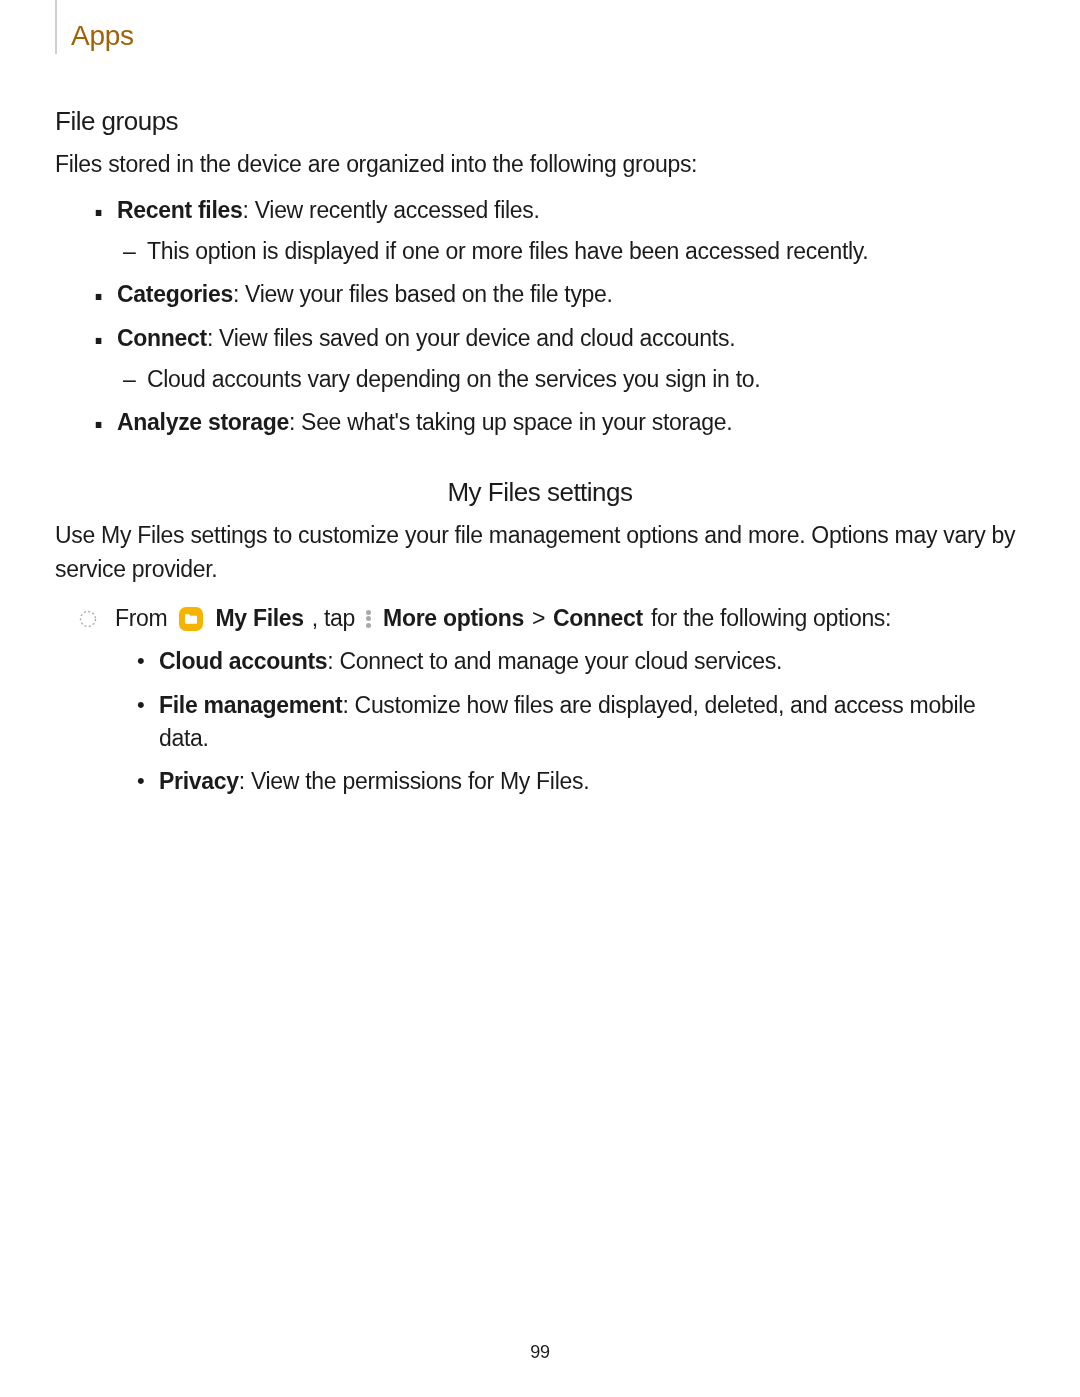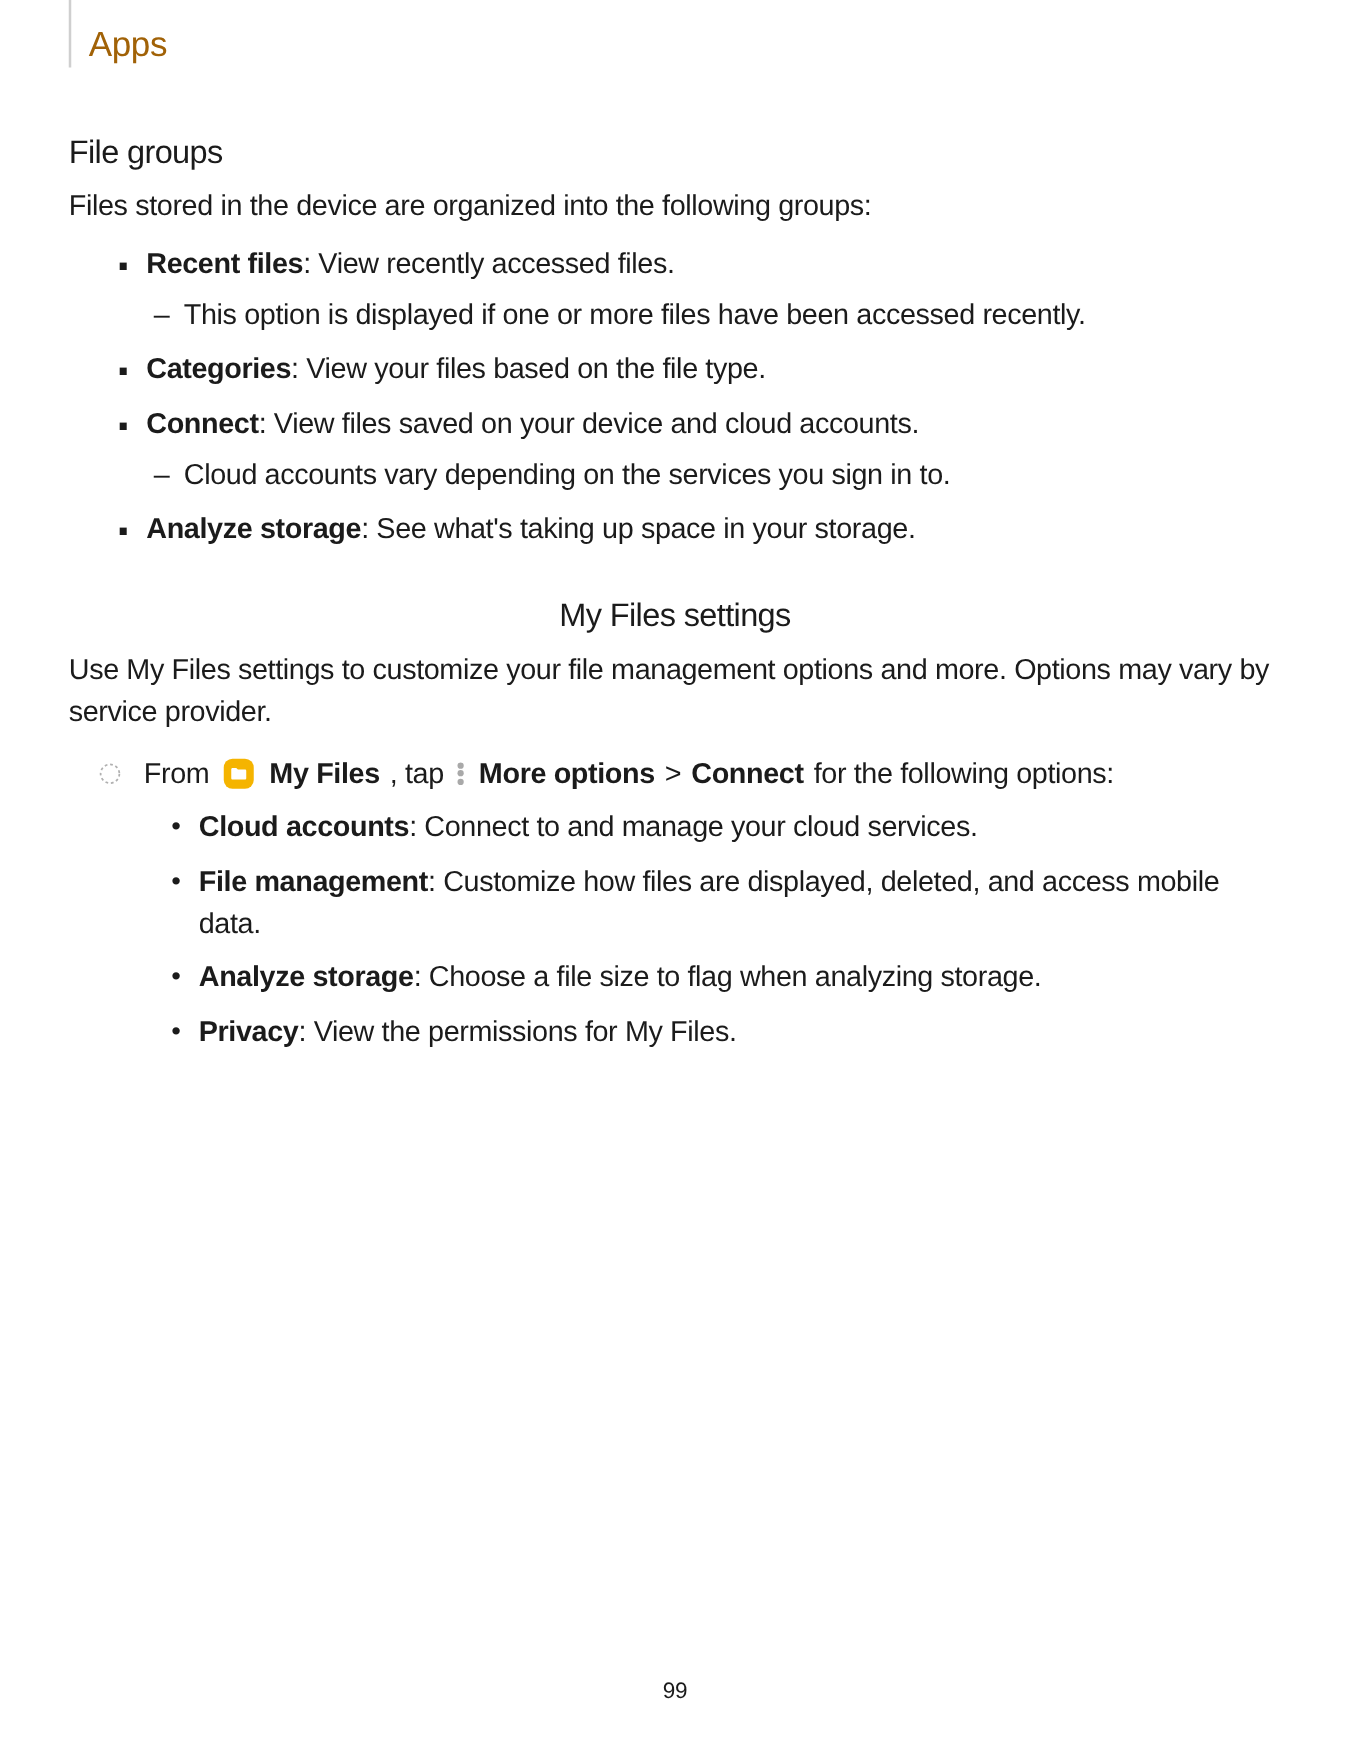--- a/index.html
+++ b/index.html
@@ -202,20 +202,17 @@
 </div>
 
 <ul class="inner-list">
   <li>
     <span class="bold">Cloud accounts</span><span>: Connect to and manage your cloud services.</span>
   </li>
   <li>
     <span class="bold">File management</span><span>: Customize how files are displayed, deleted, and access mobile data.</span>
   </li>
   <li>
-    <span class="bold">Analyze storage</span><span>: Choose a file size to flag when analyzing storage.</span>
-  </li>
-  <li>
     <span class="bold">Privacy</span><span>: View the permissions for My Files.</span>
   </li>
 </ul>
 
 <div class="page-number">99</div>
 
 </body></html>

